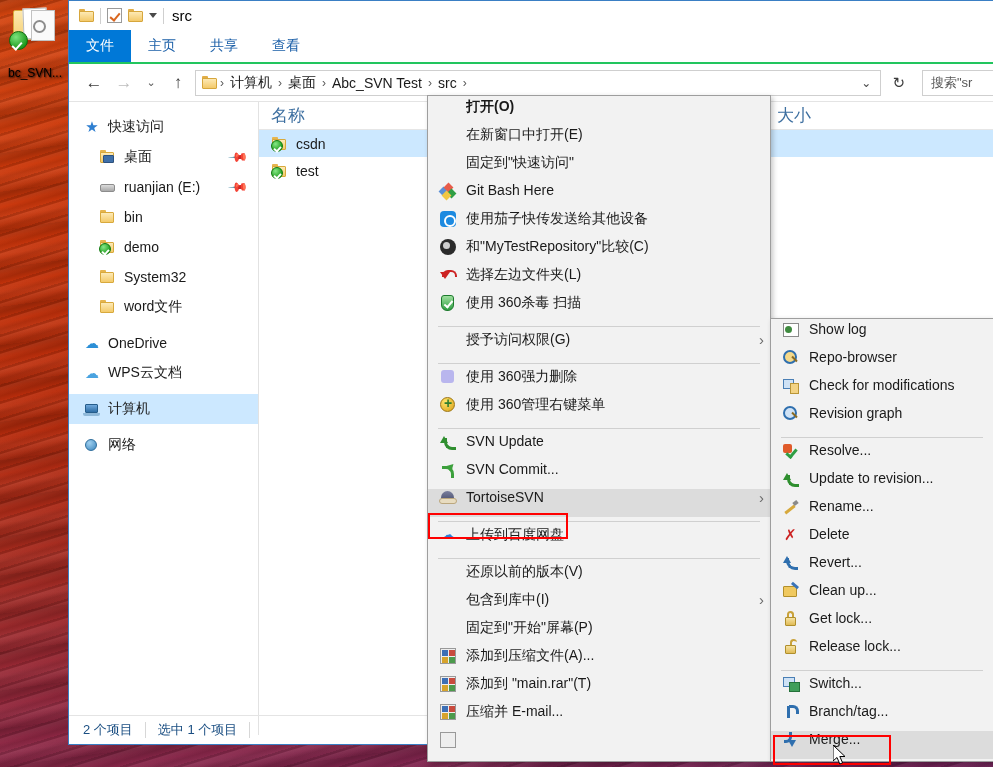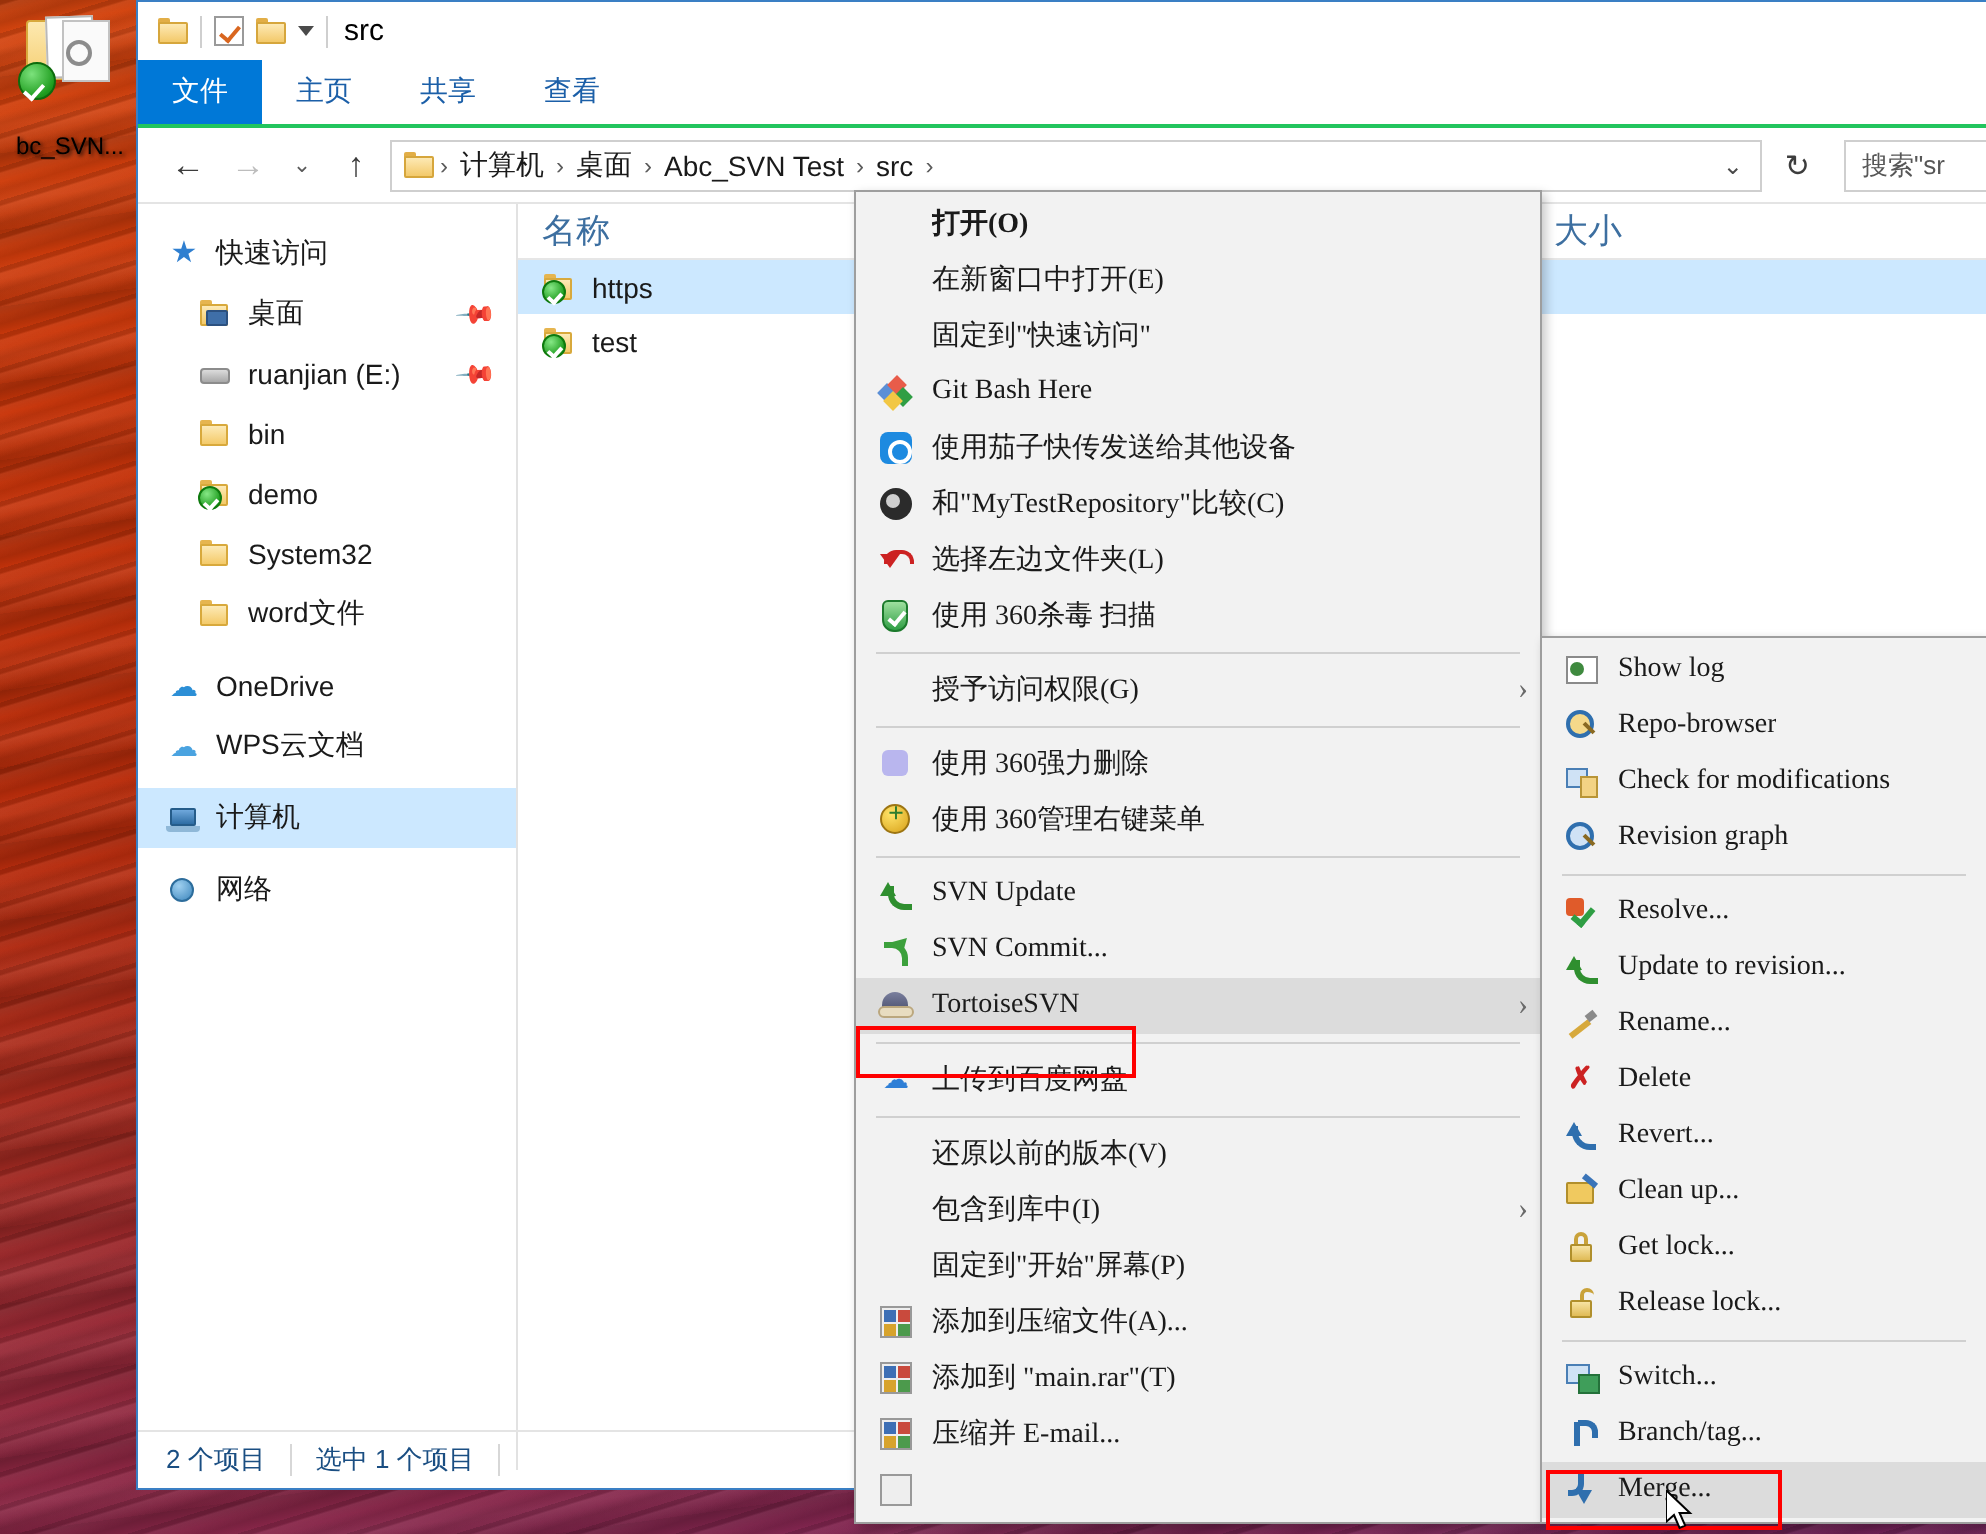--- a/index.html
+++ b/index.html
@@ -208,22 +208,22 @@
 
   
   .ctxmenu {
     position: absolute; background: #f2f2f2; border: 1px solid #9e9e9e;
     box-shadow: 2px 2px 5px rgba(0,0,0,.22); z-index: 30;
     padding: 2px 0; font-size: 14px; color: #1a1a1a;
   }
   .menu-main { left: 427px; top: 95px; width: 344px; }
   .menu-sub  { left: 770px; top: 318px; width: 224px; }
   .mi {
-    height: 28px; display: flex; align-items: center; padding: 0 6px 0 10px;
-    white-space: nowrap; position: relative; font-family: Liberation Serif, serif;
+    height: 28px; display: flex; align-items: flex-start; padding: 0 6px 0 10px;
+    white-space: nowrap; position: relative;
   }
   .mi.bold { font-weight: bold; }
   .mi.hover { background: #dcdcdc; }
   .mi .mi-ico { width: 20px; height: 18px; margin-right: 8px; flex:none; position:relative; }
   .mi .mi-label { overflow: hidden; text-overflow: clip; }
   .mi .arrow { margin-left: auto; color: #6a6a6a; font-size: 15px; padding-left: 8px;}
   .msep { height: 1px; background: #d0d0d0; margin: 4px 10px; }
   .redbox {
     position: absolute; border: 2px solid #ff0000; pointer-events: none; z-index: 40;
   }
@@ -464,21 +464,21 @@
         <div class="c-size">大小</div>
       </div>
 
       <div class="frow selected">
         <div class="c-name name-cell">
           <div class="f-icon ico-folder ico-svn">
               <div class="tab"></div>
               <div class="bd"></div>
               <div class="cd"></div>
             </div>
-          <span>https</span>
+          <span>csdn</span>
         </div>
         <div class="c-date"></div>
         <div class="c-type">文件夹</div>
         <div class="c-size"></div>
       </div>
 
       <div class="frow">
         <div class="c-name name-cell">
           <div class="f-icon ico-folder ico-svn">
               <div class="tab"></div>

